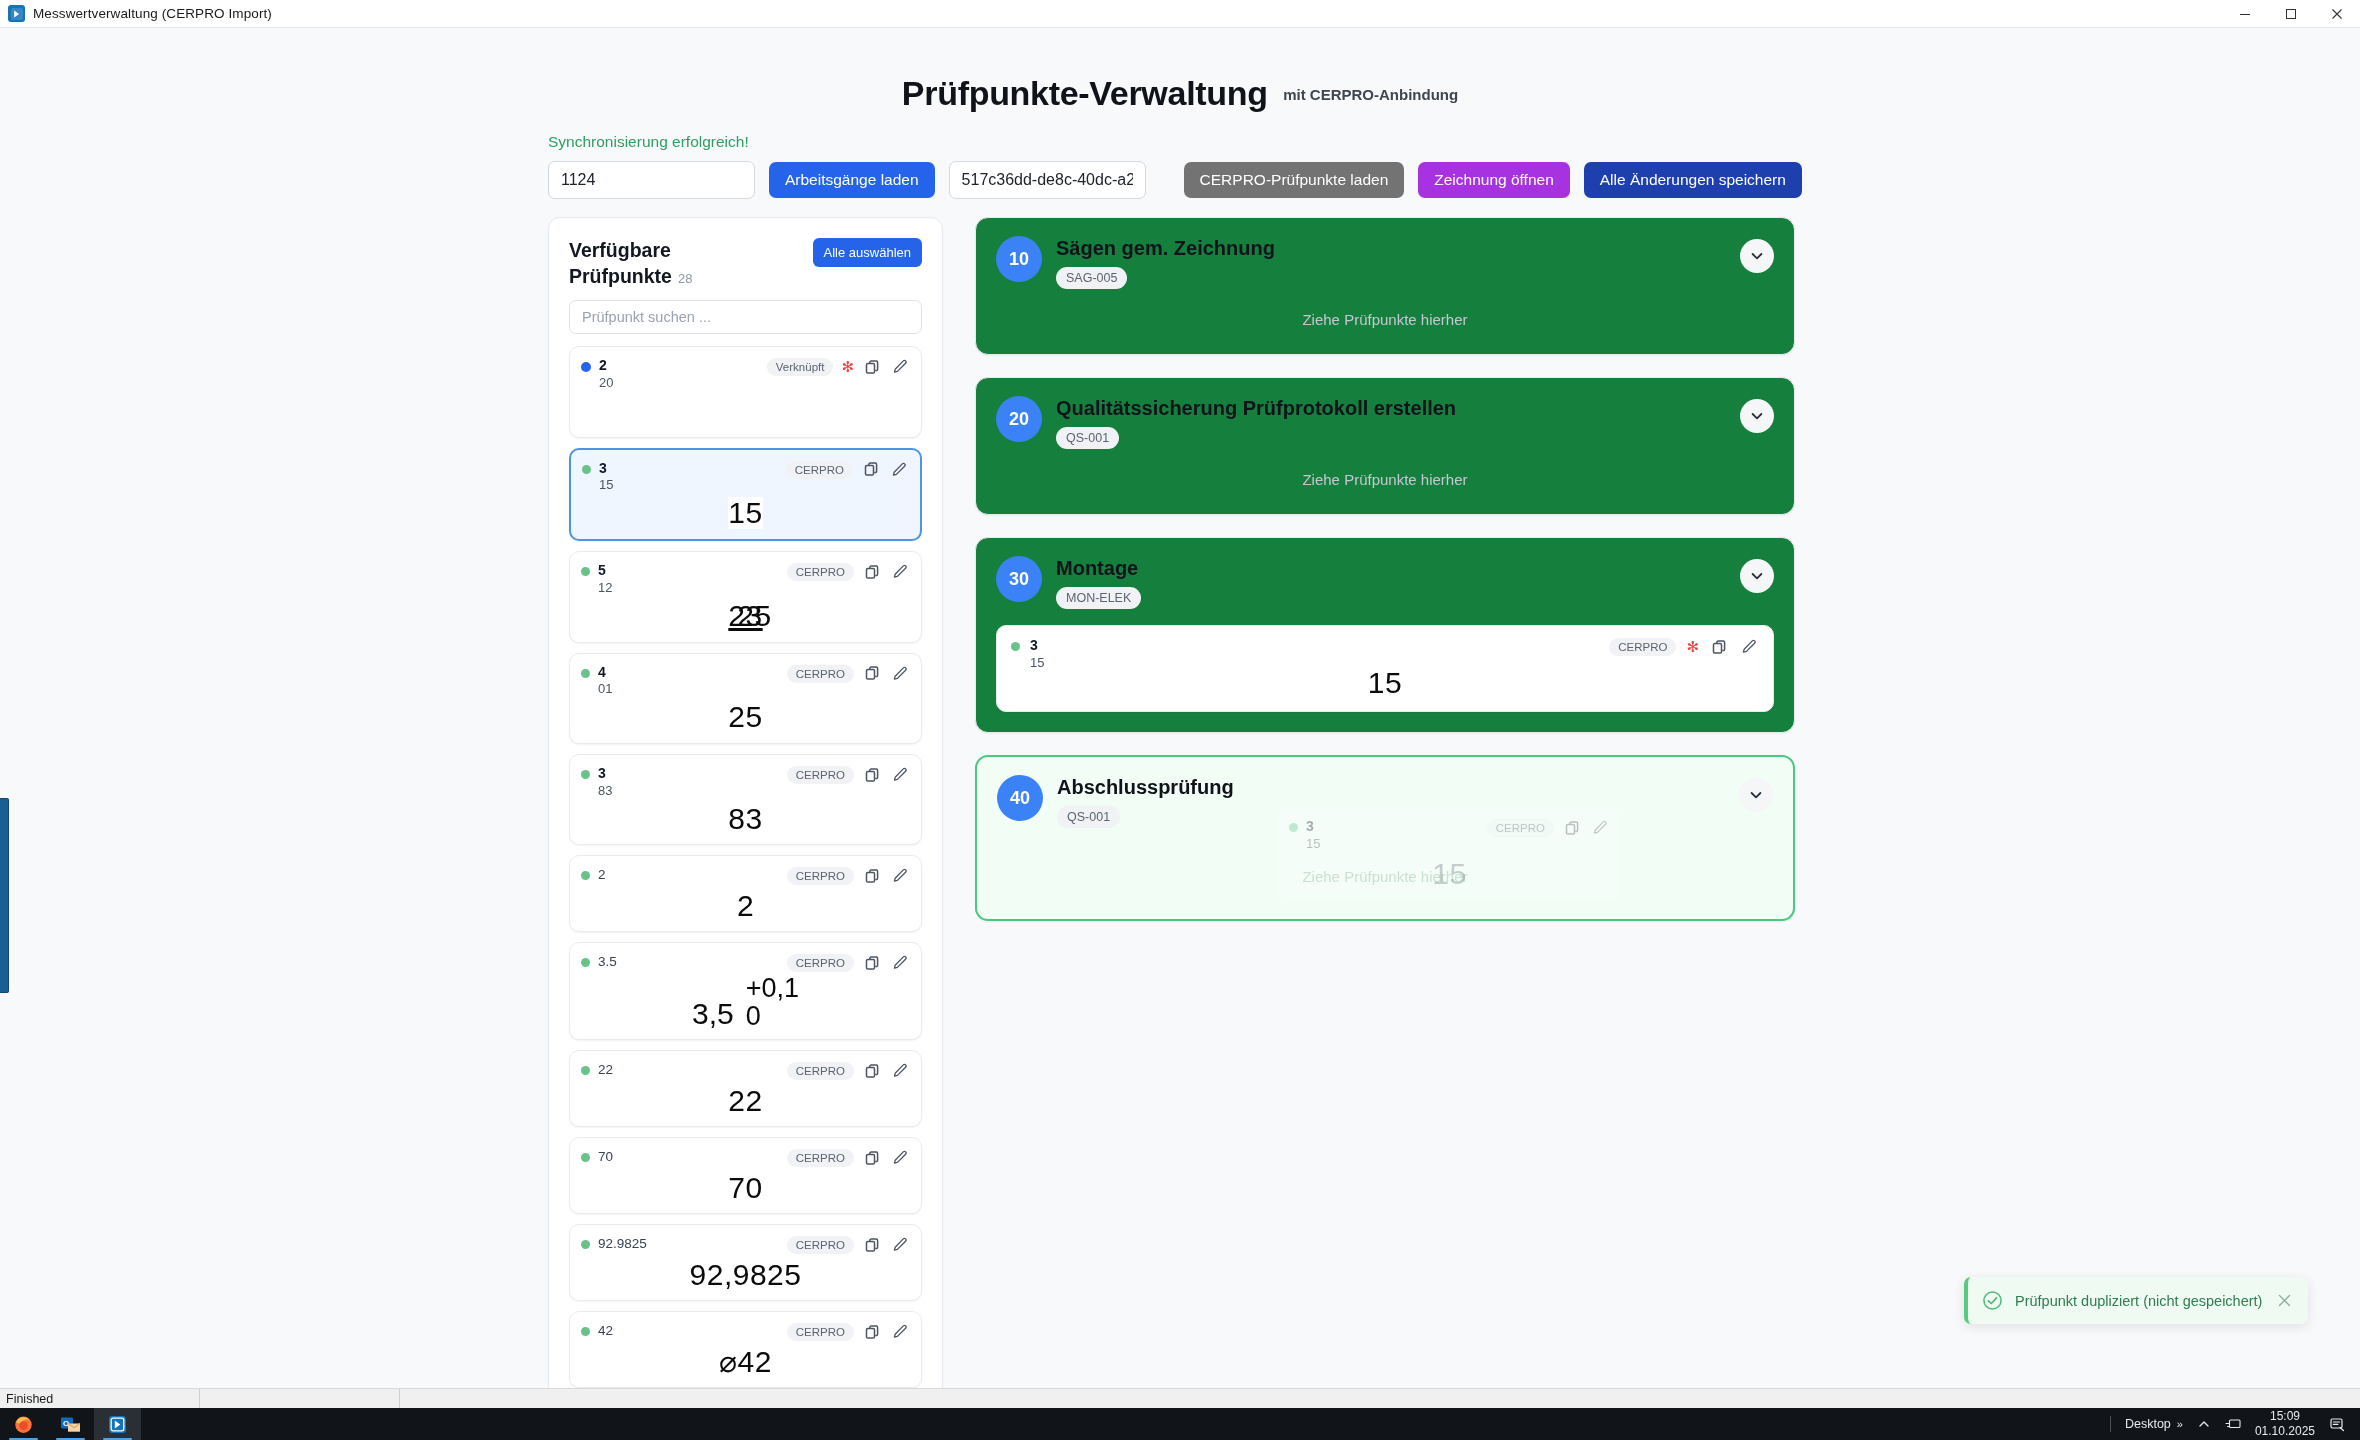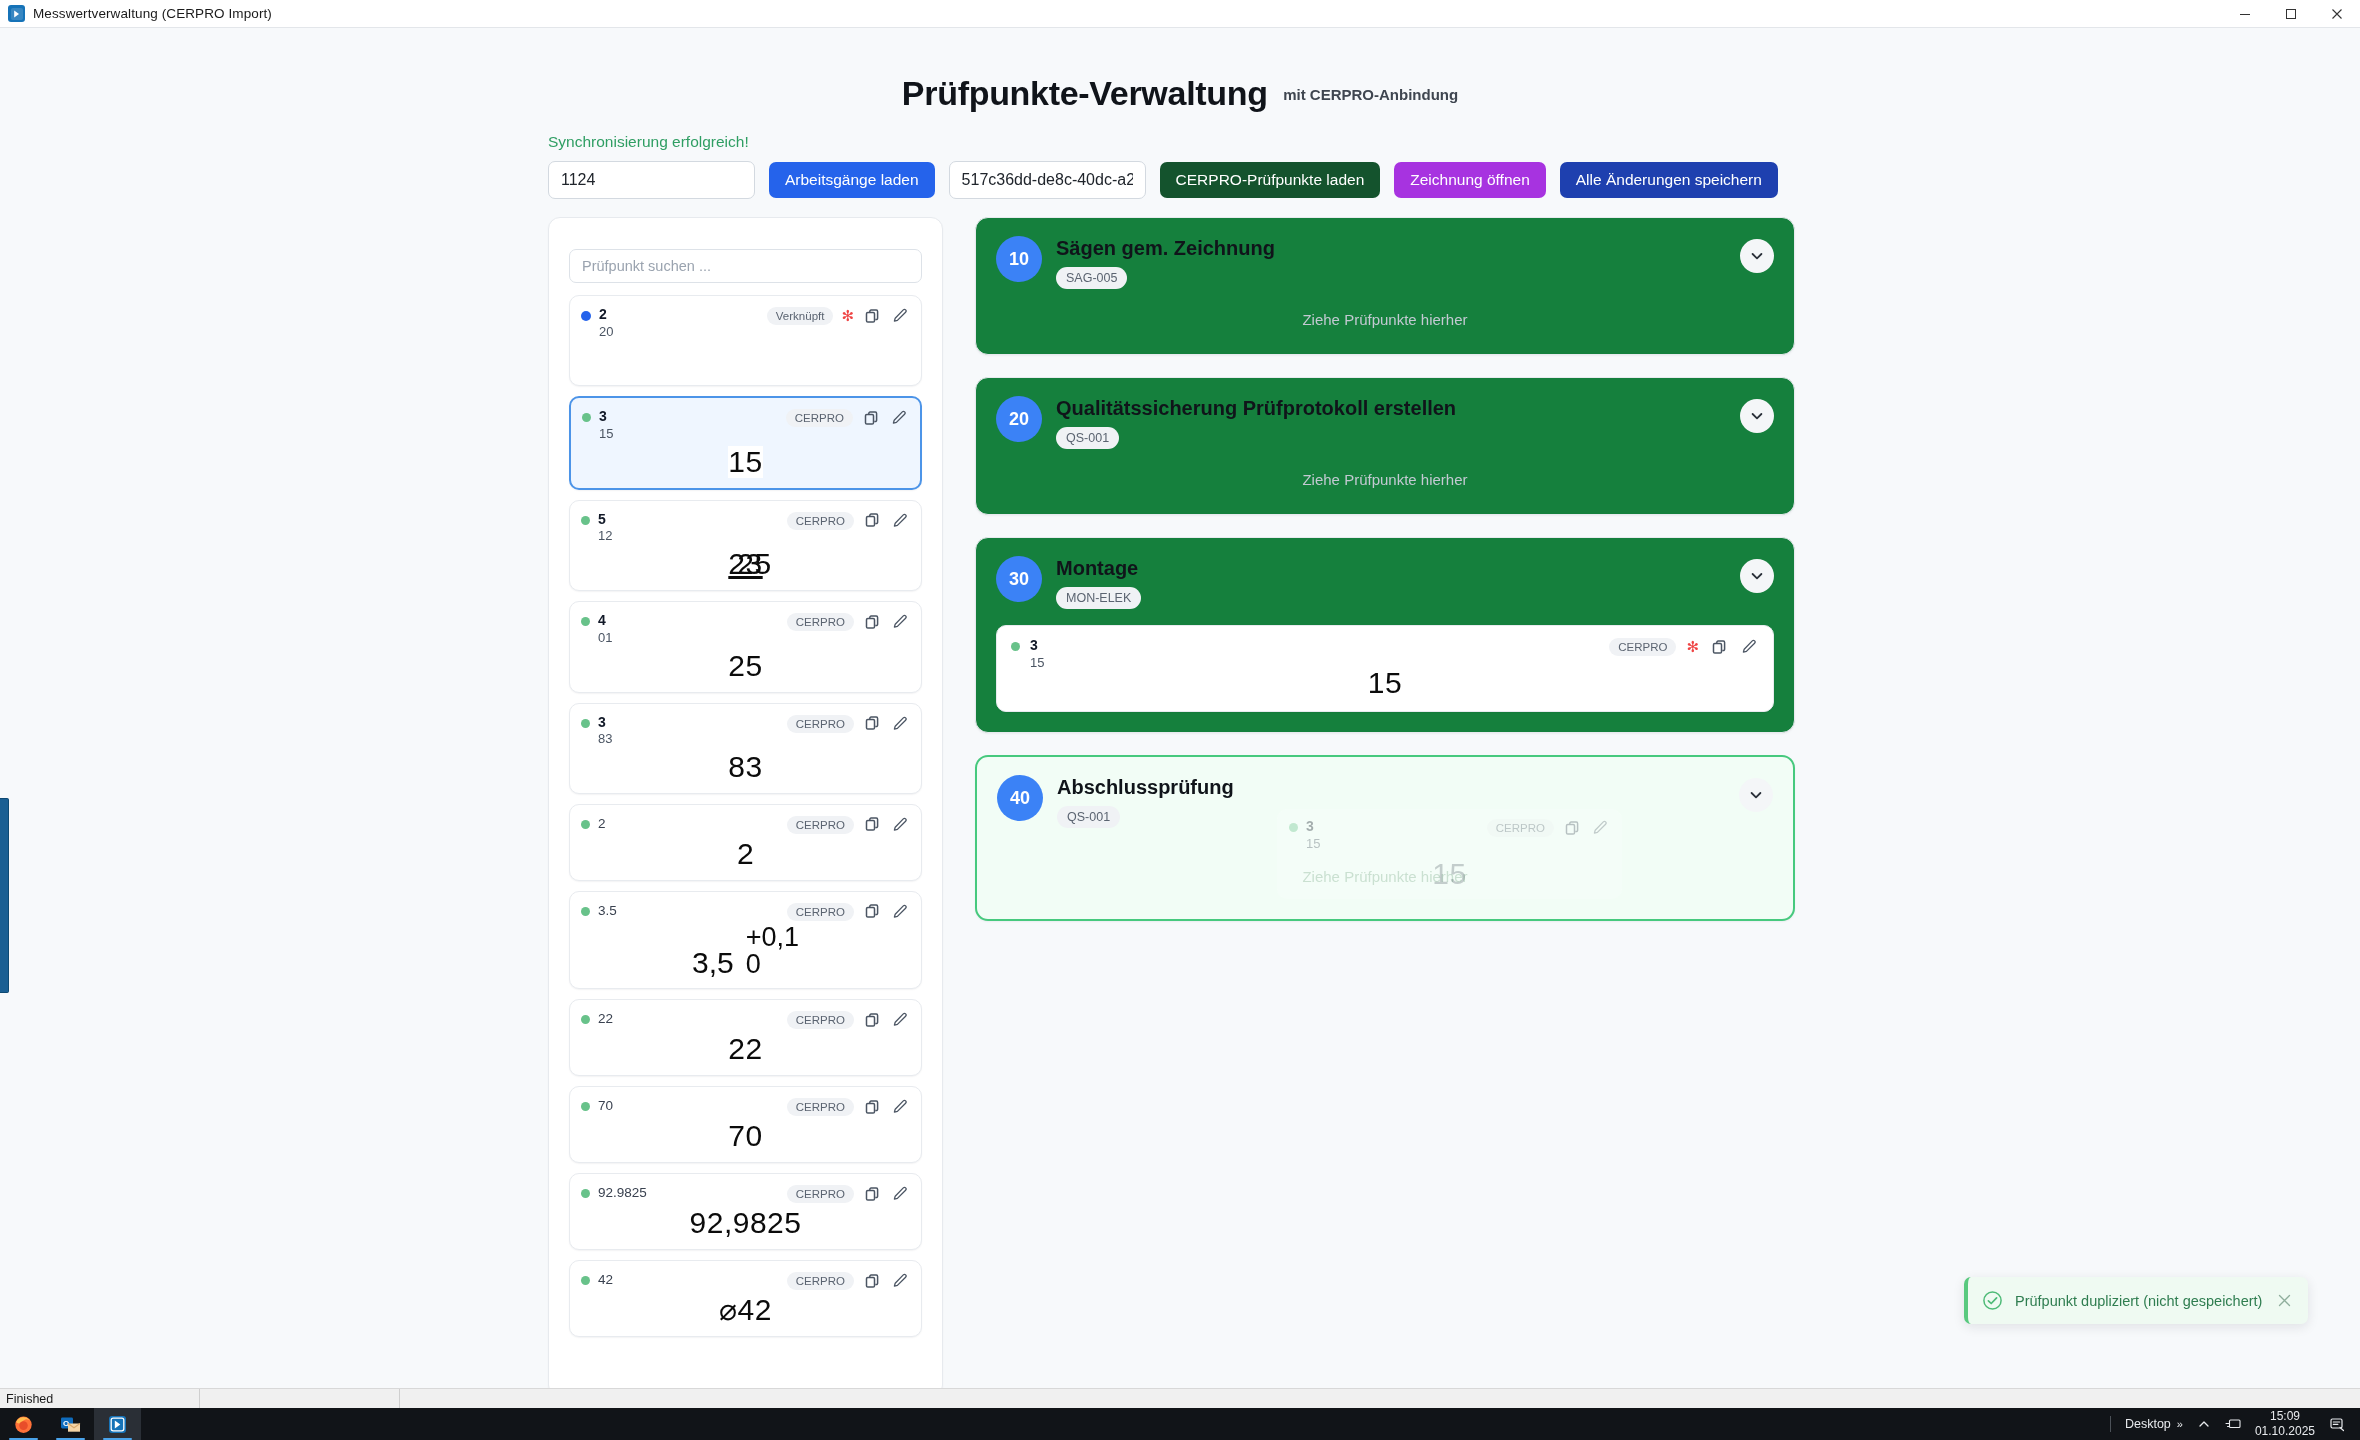--- a/index.html
+++ b/index.html
@@ -76,21 +76,21 @@
   }
   .tb-input.w-ag { width: 207px; }
   .tb-input.w-uuid { width: 197px; }
   .btn {
     height: 36px; border: none; border-radius: 7px;
     font-size: 15.5px; color: #fff; padding: 0 16px; cursor: pointer;
     font-family: "Liberation Sans", sans-serif; white-space: nowrap;
     display: inline-flex; align-items: center;
   }
   .btn-blue   { background: #2563eb; }
-  .btn-green  { background: #14532d; }
+  .btn-green  { background: #737373; margin-left: 24px; }
   .btn-purple { background: #a733e0; }
   .btn-navy   { background: #1e40af; }
 
   
   .main {
     display: flex; align-items: flex-start;
     padding: 18px 0 0 548px; gap: 32px;
   }
 
   
@@ -319,20 +319,27 @@
       <input class="tb-input w-uuid" type="text" value="517c36dd-de8c-40dc-a28" style="">
       <button class="btn btn-green">CERPRO-Prüfpunkte laden</button>
       <button class="btn btn-purple">Zeichnung öffnen</button>
       <button class="btn btn-navy">Alle Änderungen speichern</button>
     </div>
   </div>
 
   <div class="main">
 
     <div class="left-panel">
+      <div class="lp-head">
+        <div class="lp-title">
+          <span>Verfügbare</span><br>
+          <span>Prüfpunkte</span><span class="lp-count">28</span>
+        </div>
+        <button class="btn-selectall">Alle auswählen</button>
+      </div>
       <input class="lp-search" type="text" placeholder="Prüfpunkt suchen ..." style="">
       <div class="lp-list" id="pp-list">
           <div class="pp-card">
             <div class="pp-row">
               <span class="dot blue"></span>
               <span class="pp-labels"><span class="pp-num">2</span><div class="pp-sub">20</div></span>
               <span class="badge">Verknüpft</span>
               <span class="star">✻</span>
               <span class="icon-btn">
                 <svg width="15" height="15" viewBox="0 0 15 15">

